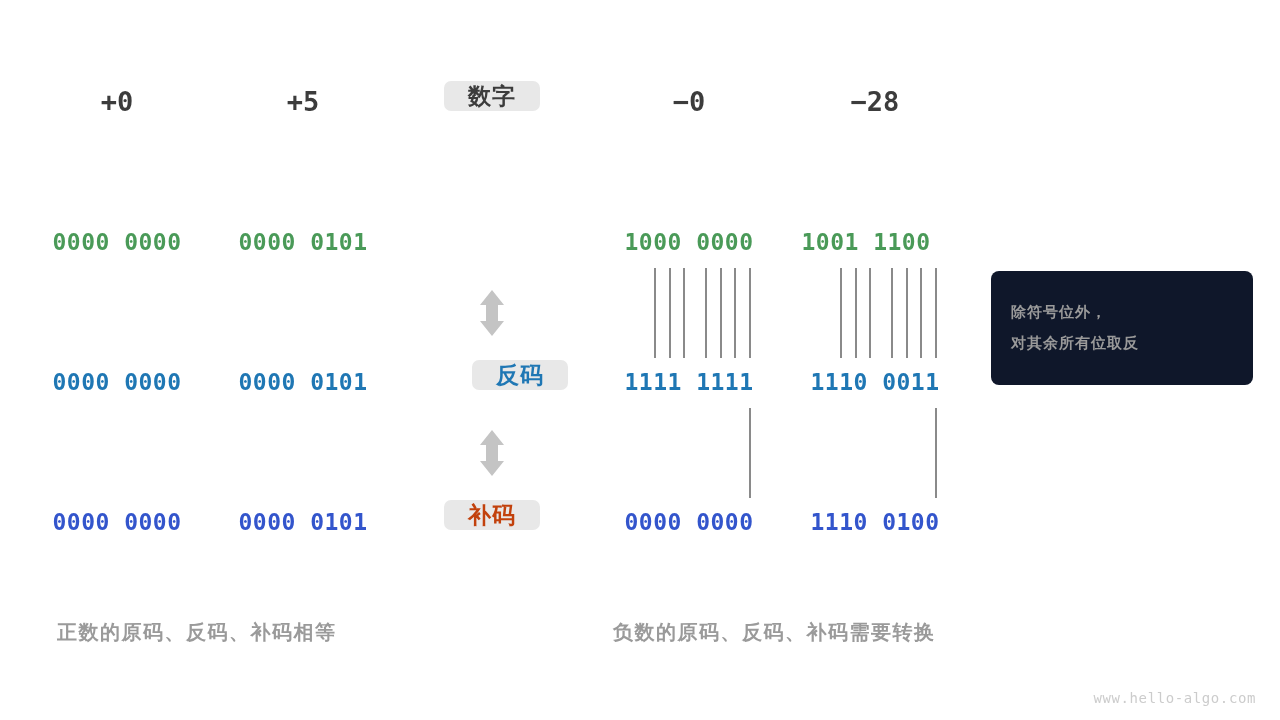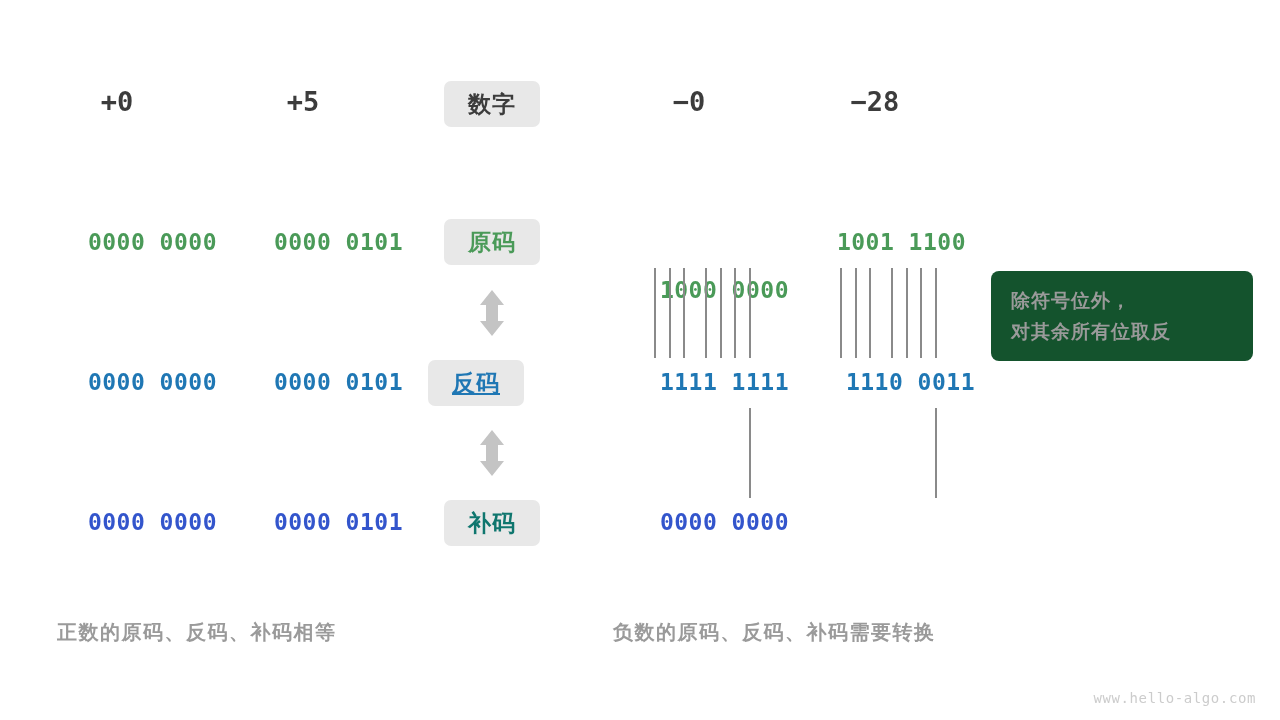--- a/index.html
+++ b/index.html
@@ -32,42 +32,42 @@
     color: #3c3c3c;
     text-align: center;
     letter-spacing: 0px;
     white-space: pre;
   }
 
   
   .pill {
     background: #e8e8e8;
     border-radius: 7px;
-    height: 46px;
+    height: 30px;
     width: 96px;
     display: flex;
     align-items: center;
     justify-content: center;
     font-size: 23px;
     font-weight: bold;
     letter-spacing: 1px;
   }
   .pill.head   { color: #3c3c3c; }
   .pill.green  { color: #4a9a58; }
   .pill.blue   { color: #1f77b4; }
-  .pill.indigo { color: #0f766e; }
+  .pill.indigo { color: #c2410c; }
 
   
   .bits {
     font-family: "DejaVu Sans Mono", "Liberation Mono", monospace;
     font-size: 23px;
     font-weight: bold;
     letter-spacing: 0.5px;
     white-space: pre;
-    text-align: right;
+    text-align: center;
     width: 200px;
   }
   .bits.green  { color: #4a9a58; }
   .bits.blue   { color: #1f77b4; }
   .bits.indigo { color: #3355cc; }
 
   
   .vline {
     position: absolute;
     width: 1.6px;
@@ -78,27 +78,27 @@
   .dbl-arrow {
     position: absolute;
     width: 30px;
     height: 46px;
   }
   .dbl-arrow svg { display: block; }
 
   
   .note {
     position: absolute;
-    background: #14532d;
+    background: #0f172a;
     border-radius: 8px;
     color: #9a9a9a;
-    font-size: 19px;
+    font-size: 15px;
     font-weight: bold;
     line-height: 31px;
-    padding: 14px 20px;
+    padding: 26px 20px;
     letter-spacing: 1px;
     white-space: pre-line;
   }
   .note .mono {
     font-family: "DejaVu Sans Mono", "Liberation Mono", monospace;
     font-weight: bold;
   }
 
   
   .caption {
@@ -133,45 +133,43 @@
   <div class="abs pill head" style="left:444px; top:81px;">
     <span>数字</span>
   </div>
 
   <div class="abs num-head" style="left:589px; top:86px; width:200px;">−0</div>
   <div class="abs num-head" style="left:775px; top:86px; width:200px;text-align:center;">−28</div>
 
   <div class="abs bits green" style="left:17px; top:229px;">0000 0000</div>
   <div class="abs bits green" style="left:203px; top:229px;">0000 0101</div>
 
-  <div class="abs pill green" style="left:444px; top:219px;">
-    <span>原码</span>
-  </div>
-
-  <div class="abs bits green" style="left:589px; top:229px;margin-top:48px;">1000 0000</div>
+
+  <div class="abs bits green" style="left:589px; top:229px;">1000 0000</div>
   <div class="abs bits green" style="left:766px; top:229px;">1001 1100</div>
 
   <div class="abs bits blue" style="left:17px; top:369px;">0000 0000</div>
   <div class="abs bits blue" style="left:203px; top:369px;">0000 0101</div>
 
-  <div class="abs pill blue" style="left:428px; top:360px;text-decoration:underline;">
+  <div class="abs pill blue" style="left:472px; top:360px;">
     <span>反码</span>
   </div>
 
   <div class="abs bits blue" style="left:589px; top:369px;">1111 1111</div>
   <div class="abs bits blue" style="left:775px; top:369px;">1110 0011</div>
 
   <div class="abs bits indigo" style="left:17px; top:509px;">0000 0000</div>
   <div class="abs bits indigo" style="left:203px; top:509px;">0000 0101</div>
 
   <div class="abs pill indigo" style="left:444px; top:500px;">
     <span>补码</span>
   </div>
 
   <div class="abs bits indigo" style="left:589px; top:509px;">0000 0000</div>
+  <div class="abs bits indigo" style="left:775px; top:509px;">1110 0100</div>
 
   <div class="vline" style="left:654px; top:268px; height:90px;"></div>
   <div class="vline" style="left:669px; top:268px; height:90px;"></div>
   <div class="vline" style="left:683px; top:268px; height:90px;"></div>
   <div class="vline" style="left:705px; top:268px; height:90px;"></div>
   <div class="vline" style="left:720px; top:268px; height:90px;"></div>
   <div class="vline" style="left:734px; top:268px; height:90px;"></div>
   <div class="vline" style="left:749px; top:268px; height:90px;"></div>
 
   <div class="vline" style="left:840px; top:268px; height:90px;"></div>

